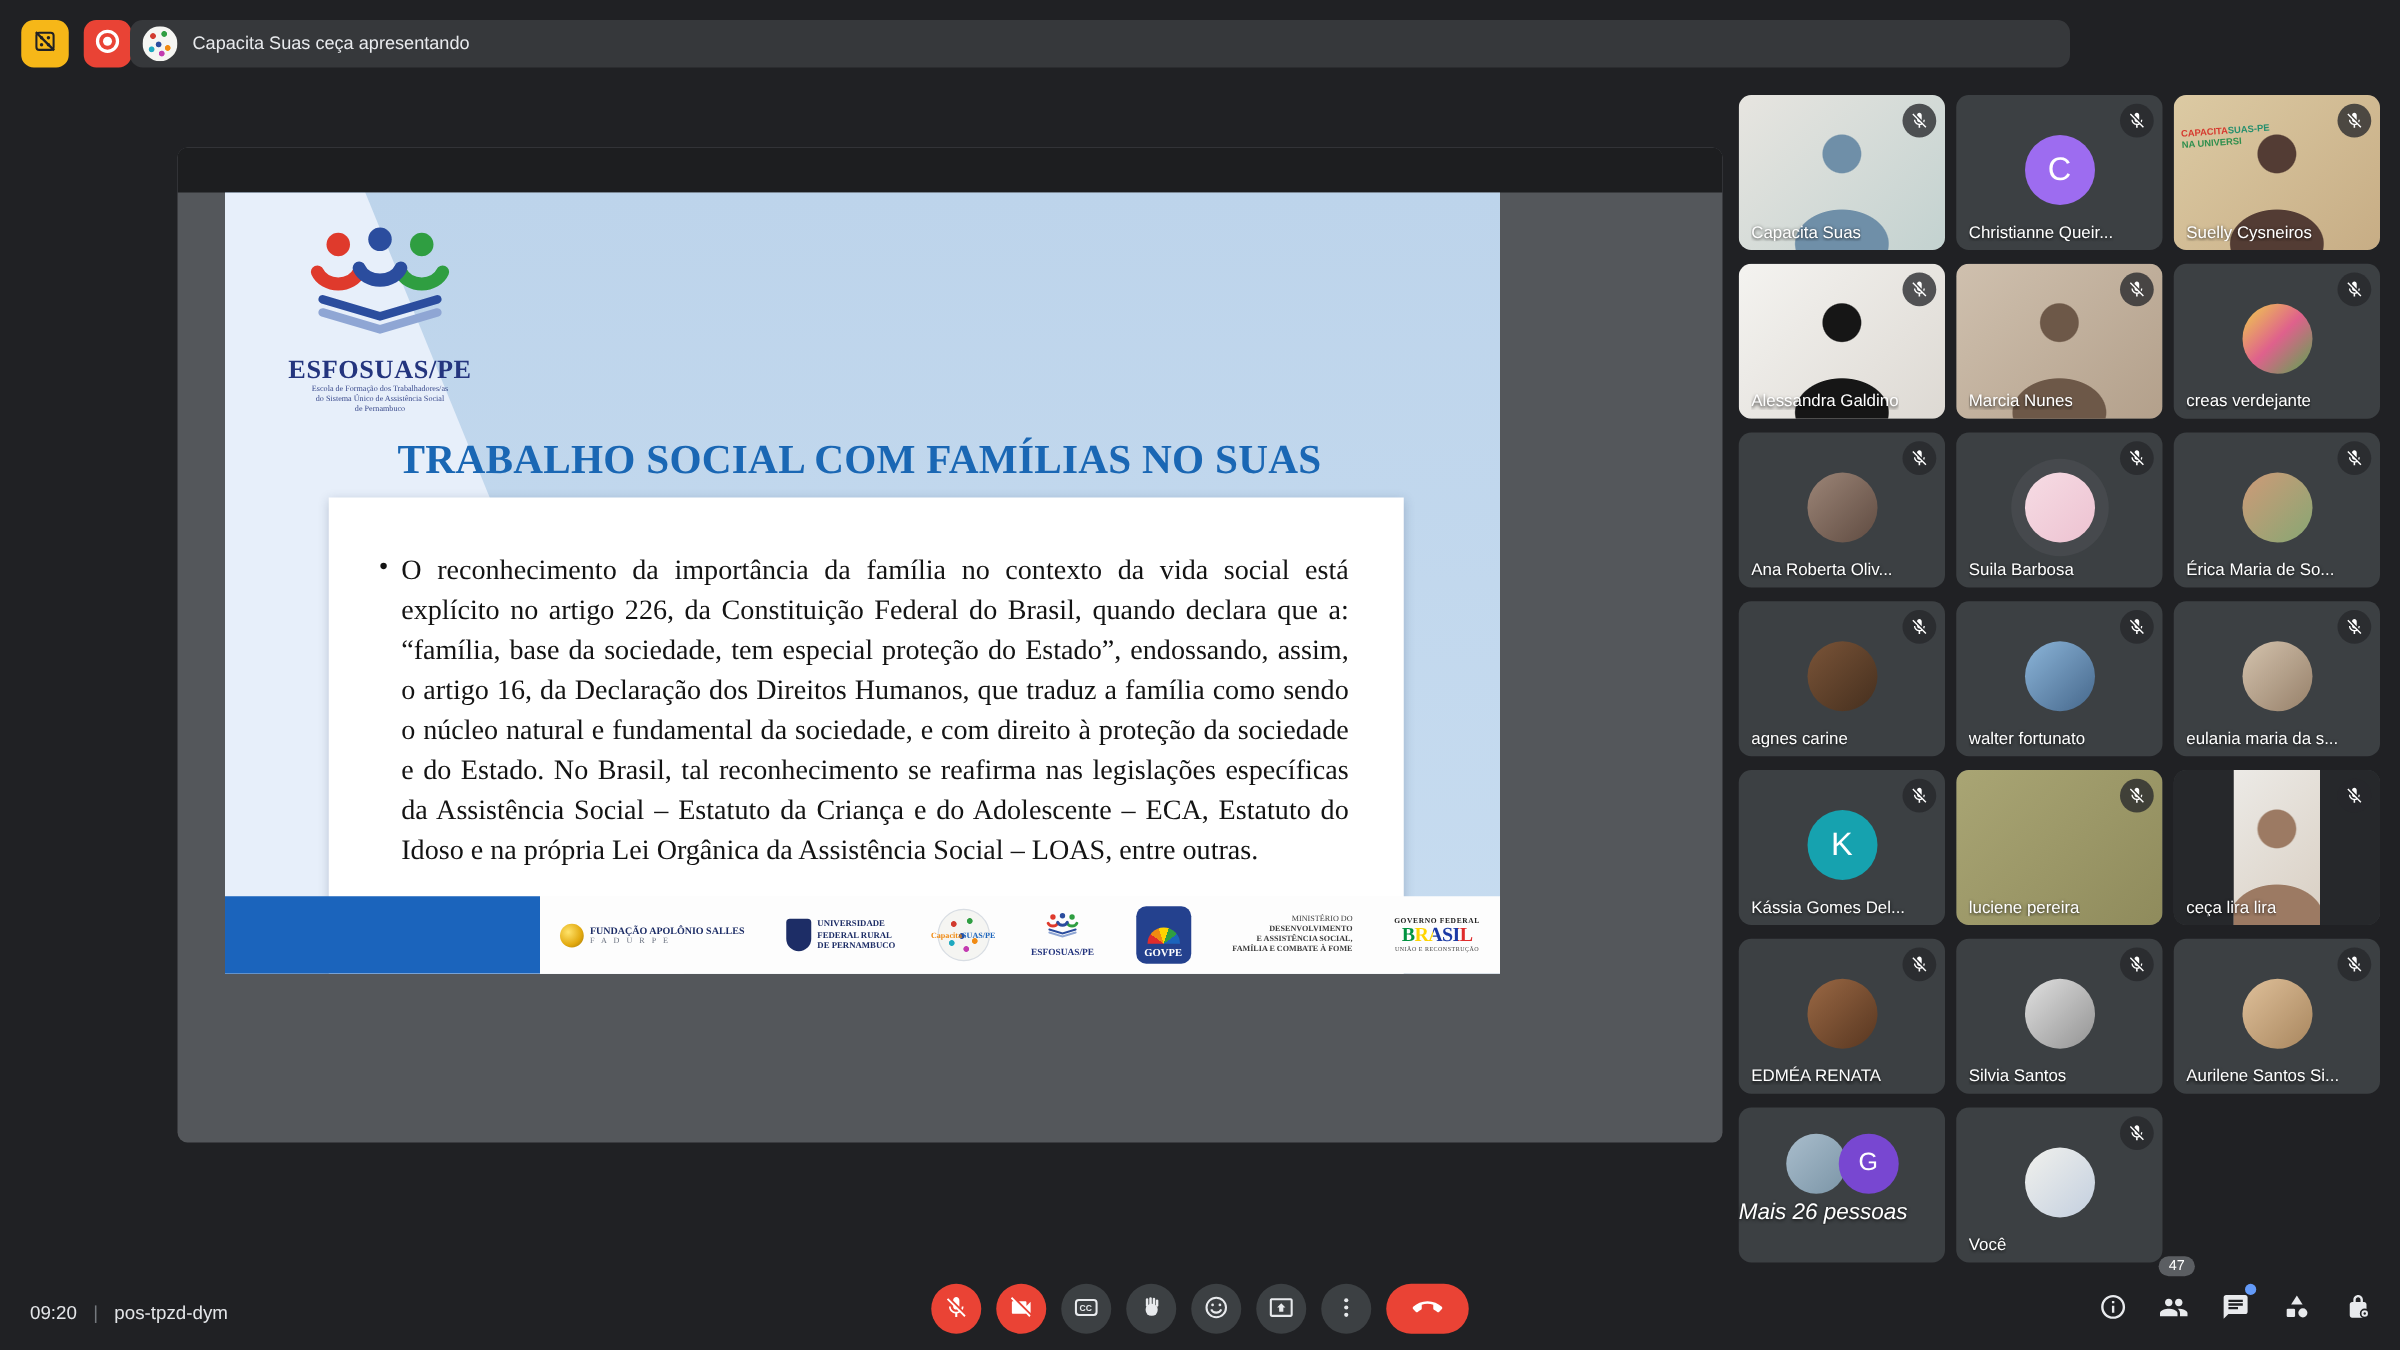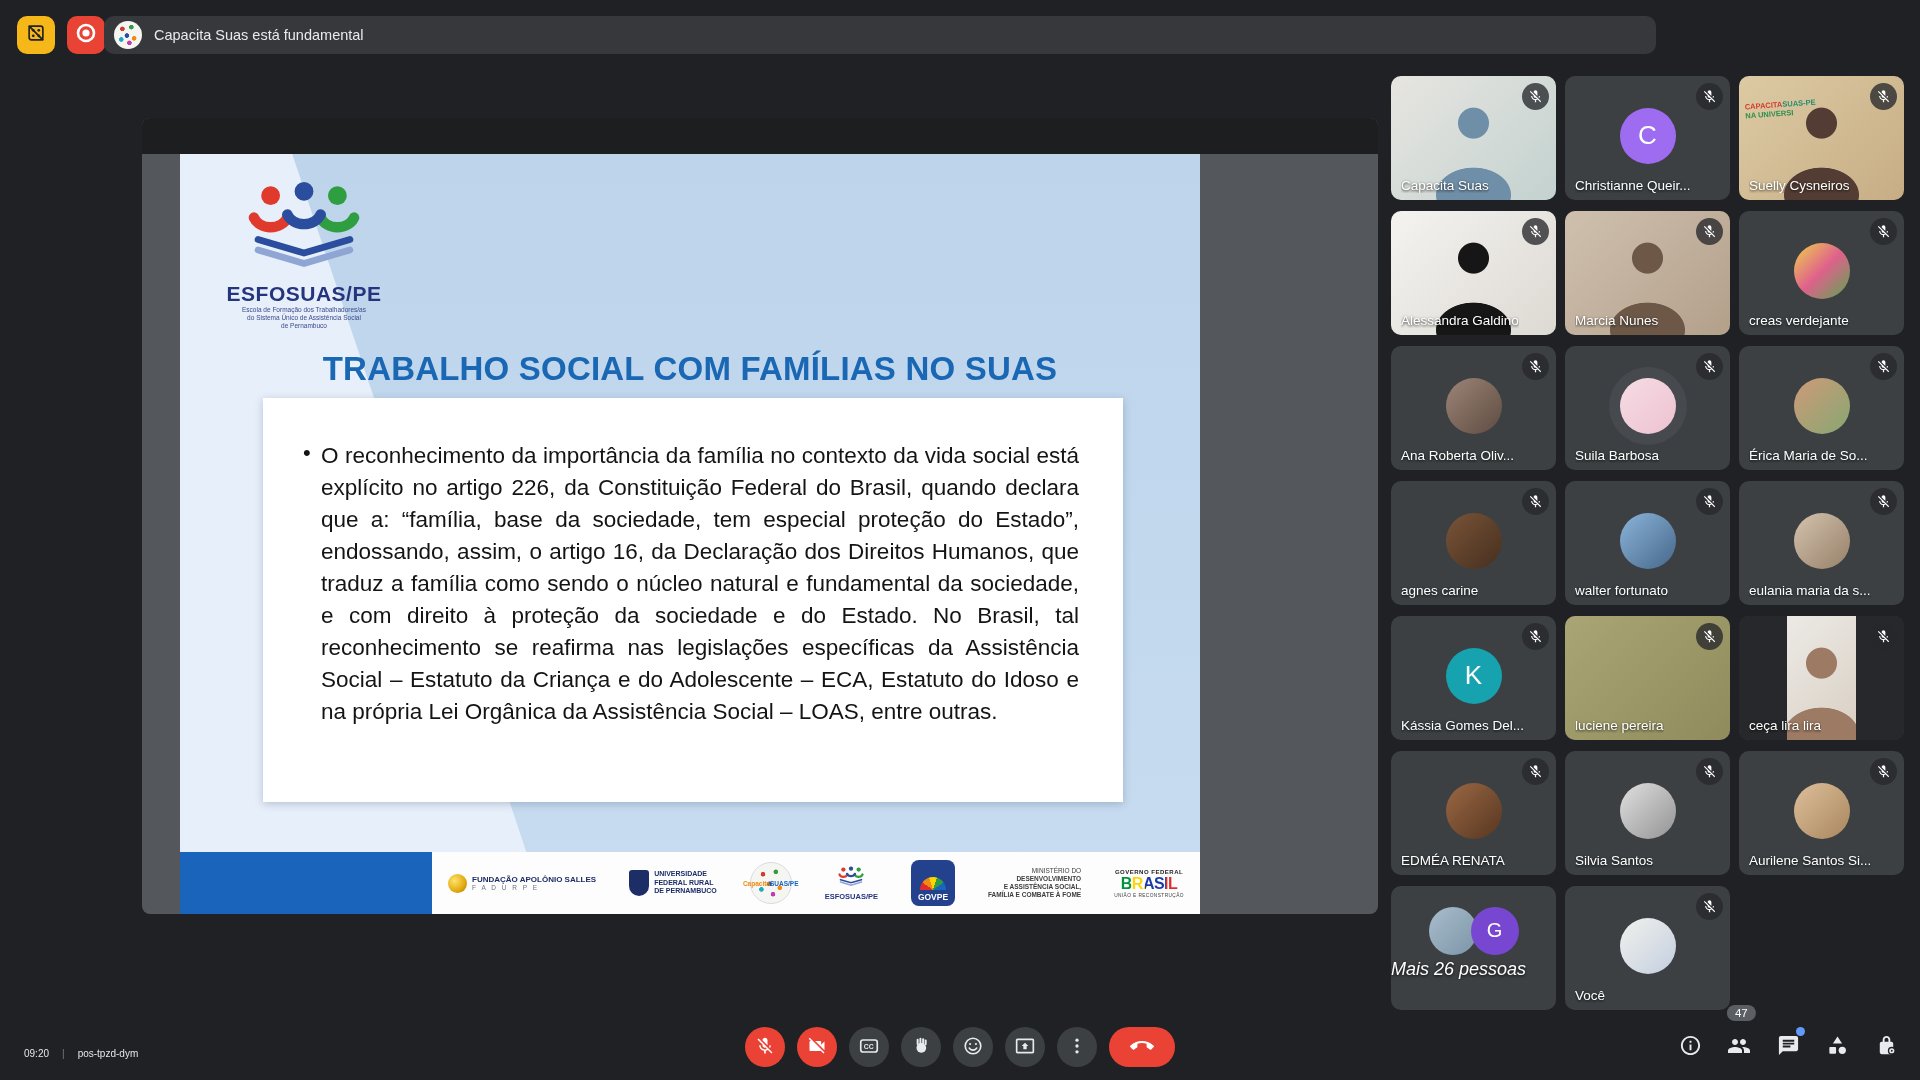--- a/index.html
+++ b/index.html
@@ -22,22 +22,22 @@
       radial-gradient(circle at 46% 52%, #2b4d9e 0 2px, transparent 2.6px),
       radial-gradient(circle at 72% 62%, #f08a12 0 2px, transparent 2.6px),
       radial-gradient(circle at 26% 66%, #1fa9c0 0 2px, transparent 2.6px),
       radial-gradient(circle at 55% 78%, #c33bb0 0 2px, transparent 2.6px); }
   #present-avatar { width:28px; height:28px; border-radius:50%; }
 
   
   #shared-window { position:absolute; left:142px; top:118px; width:1236px; height:796px;
     background:#54575b; border-radius:8px; overflow:hidden; }
   #shared-topstrip { position:absolute; left:0; top:0; right:0; height:36px; background:#1d1e20; }
-  #slide { position:absolute; left:38px; top:36px; width:1020px; height:760px;
-    background:linear-gradient(180deg,#bdd4eb,#c7dcf0); overflow:hidden; }
+  #slide { position:absolute; left:38px; top:36px; width:1020px; height:625px;
+    background:linear-gradient(180deg,#bdd4eb,#c7dcf0); overflow:hidden;font-family:Liberation Serif, serif; }
   #slide-band { position:absolute; inset:0;
     clip-path:polygon(0 0, 11% 0, 36% 100%, 0 100%); background:#e7effa; }
   #slide-logo { position:absolute; left:34px; top:26px; width:180px; text-align:center; }
   #slide-logo-name { font-size:21px; font-weight:bold; color:#24357e; letter-spacing:.5px; margin-top:2px; }
   .logo-cap { font-size:6.5px; color:#3a4a8c; line-height:8px; }
   #slide-title { position:absolute; left:0; top:196px; width:86%; text-align:right;
     font-size:33px; font-weight:bold; color:#1a67b4; letter-spacing:.2px; }
   #slide-box { position:absolute; left:83px; top:244px; width:860px; height:404px;
     background:#ffffff; box-shadow:0 2px 8px rgba(40,60,90,.25); }
   #slide-bullet-row { display:flex; padding:42px 44px 0 40px; }
@@ -112,21 +112,21 @@
   .ov-circles { position:absolute; left:50%; top:36%; transform:translate(-50%,-50%);
     width:90px; height:48px; }
   .ov-c { position:absolute; top:0; width:48px; height:48px; border-radius:50%;
     display:flex; align-items:center; justify-content:center; color:#fff; font-size:20px; }
   .banner { position:absolute; left:6px; top:24px; transform:rotate(-4deg);
     font-size:7.5px; font-weight:bold; line-height:9px; }
 
   
   #bottombar { position:absolute; left:0; bottom:0; width:1920px; height:66px; }
   #bb-left { position:absolute; left:24px; bottom:21px; display:flex; align-items:center;
-    gap:13px; color:#e3e5e8; font-size:10px; font-weight:500; }
+    gap:13px; color:#e3e5e8; font-size:15px; font-weight:500; }
   #bb-divider { color:#75797e; font-weight:400; }
   #bb-center { position:absolute; left:50%; bottom:13px; transform:translateX(-50%);
     display:flex; align-items:center; gap:12px; }
   .ctl { width:40px; height:40px; border-radius:50%; background:#3c4043; border:none;
     display:flex; align-items:center; justify-content:center; cursor:pointer; }
   .ctl.danger { background:#ea4335; }
   .ctl.pill { width:66px; border-radius:20px; }
   #bb-right { position:absolute; right:14px; bottom:13px; display:flex; align-items:center; gap:9px; }
   .rbtn { position:relative; width:40px; height:40px; border:none; background:transparent;
     display:flex; align-items:center; justify-content:center; cursor:pointer; }
@@ -155,21 +155,21 @@
   <div class="badge-sq" id="badge-rec">
     <span>
       <svg width="24" height="24" viewBox="0 0 24 24">
         <circle cx="12" cy="12" r="8" fill="none" stroke="#fff" stroke-width="2.6"></circle>
         <circle cx="12" cy="12" r="3.6" fill="#fff"></circle>
       </svg>
     </span>
   </div>
   <div id="present-pill">
     <span id="present-avatar" class="speckle"></span>
-    <span>Capacita Suas está fundamental</span>
+    <span>Capacita Suas ceça apresentando</span>
   </div>
 </div>
 
 <div id="shared-window">
   <div id="shared-topstrip"></div>
   <div id="slide">
     <div id="slide-band"></div>
 
     <div id="slide-logo">
       <svg width="130" height="96" viewBox="0 0 120 92">

